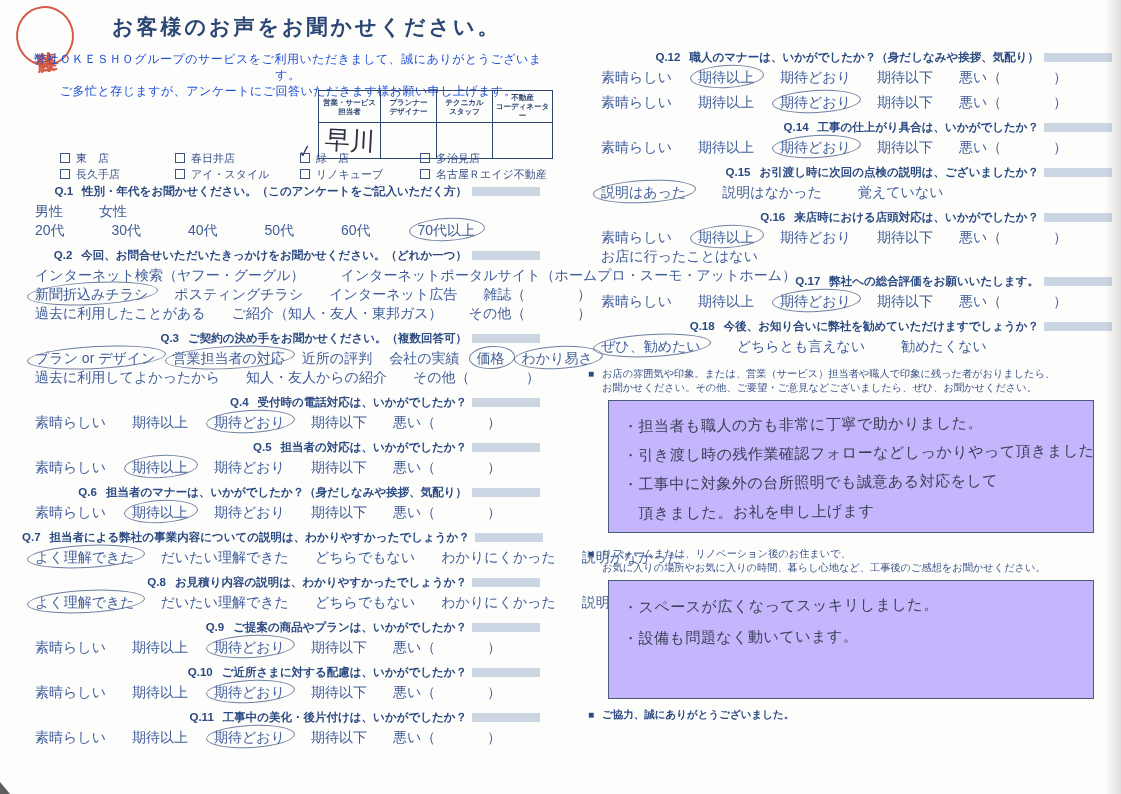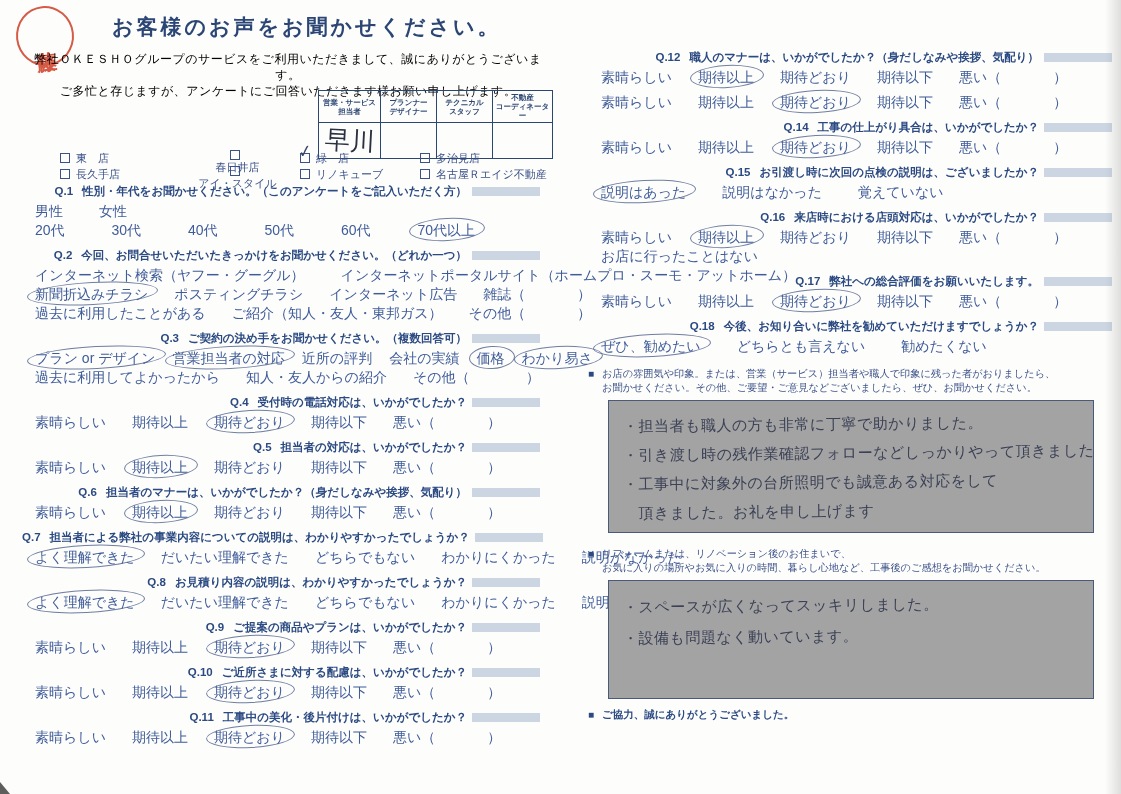--- a/index.html
+++ b/index.html
@@ -17,38 +17,38 @@
 
   
   .hanko { position:absolute; left:16px; top:6px; width:58px; height:60px;
     border:2.5px solid #d14a33; border-radius:50%; color:#d14a33;
     display:flex; align-items:center; justify-content:center;
     writing-mode:vertical-rl; text-orientation:upright;
     font-size:20px; font-weight:bold; transform:rotate(-6deg); opacity:.9; }
   .page-title { position:absolute; left:112px; top:13px; font-size:21px; font-weight:bold;
     color:#2b4674; letter-spacing:3px; }
   .intro { position:absolute; left:28px; top:51px; width:520px; text-align:center;
-    font-size:12px; color:#000000; line-height:16px; letter-spacing:.5px; }
+    font-size:12px; color:#1d4ed8; line-height:16px; letter-spacing:.5px; }
 
   
   .staff { position:absolute; left:318px; top:90px; border-collapse:collapse; }
   .staff th, .staff td { border:1.2px solid #2c4674; }
   .staff th { font-size:7.5px; font-weight:bold; color:#2c4674; padding:2px 1px;
     white-space:pre-line; line-height:9px; text-align:center; }
   .staff td { height:36px; }
   .staff th:nth-child(1){ width:62px; } .staff th:nth-child(2){ width:56px; }
   .staff th:nth-child(3){ width:56px; } .staff th:nth-child(4){ width:60px; }
   .hand-name { display:inline-block; font-size:25px; color:#2b3140;
     transform:rotate(3deg); padding-left:6px; }
 
   
   .stores { position:absolute; left:60px; top:150px; font-size:11px; color:#3b5288; }
   .store-row { display:flex; height:16px; line-height:14px; }
   .store-item { display:inline-flex; align-items:center; position:relative; }
-  .store-row .store-item:nth-child(1){ width:115px; } .store-row .store-item:nth-child(2){ width:125px;flex-direction:column; }
+  .store-row .store-item:nth-child(1){ width:115px; } .store-row .store-item:nth-child(2){ width:125px; }
   .store-row .store-item:nth-child(3){ width:120px; } .store-row .store-item:nth-child(4){ width:158px; }
   .cbx { display:inline-block; width:10px; height:10px; border:1px solid #3b5288;
     margin-right:6px; position:relative; flex:none; }
   .check { position:absolute; left:-3px; top:-9px; font-size:17px; color:#3a4668;
     transform:rotate(-10deg); font-weight:bold; }
 
   
   .qcol { position:absolute; }
   #left-col { left:22px; top:184px; width:518px; }
   #right-col { left:588px; top:50px; width:524px; }
@@ -68,21 +68,21 @@
   .opt { white-space:nowrap; position:relative; }
   .opt.circled::before { content:""; position:absolute; left:-8px; right:-10px;
     top:-5px; bottom:-4px; border:1.6px solid #566892; border-radius:50%;
     transform:rotate(-3deg); opacity:.85; }
 
   
   .csec { margin-top:14px; }
   .csec-label { display:flex; font-size:10.2px; color:#3b5288; line-height:14px; }
   .bullet { color:#2b4a82; font-size:10px; margin-right:8px; line-height:14px; }
   .cbox { border:1px solid #4a5a7a; width:486px; margin-left:20px; margin-top:5px;
-    padding:8px 14px; background:#a3a3a3; }
+    padding:8px 14px; background:#c4b5fd; }
   .cbox0 { height:133px; } .cbox1 { height:119px; }
   .hand { font-size:15px; line-height:29px; color:#3b4156; letter-spacing:.5px;
     transform:rotate(-0.6deg); white-space:nowrap; }
   .cbox1 .hand { line-height:31px; }
   .doc-footer { display:flex; margin-top:9px; font-size:10.5px; font-weight:bold;
     color:#2b4a82; }
 </style>
 </head>
 <body>
 

